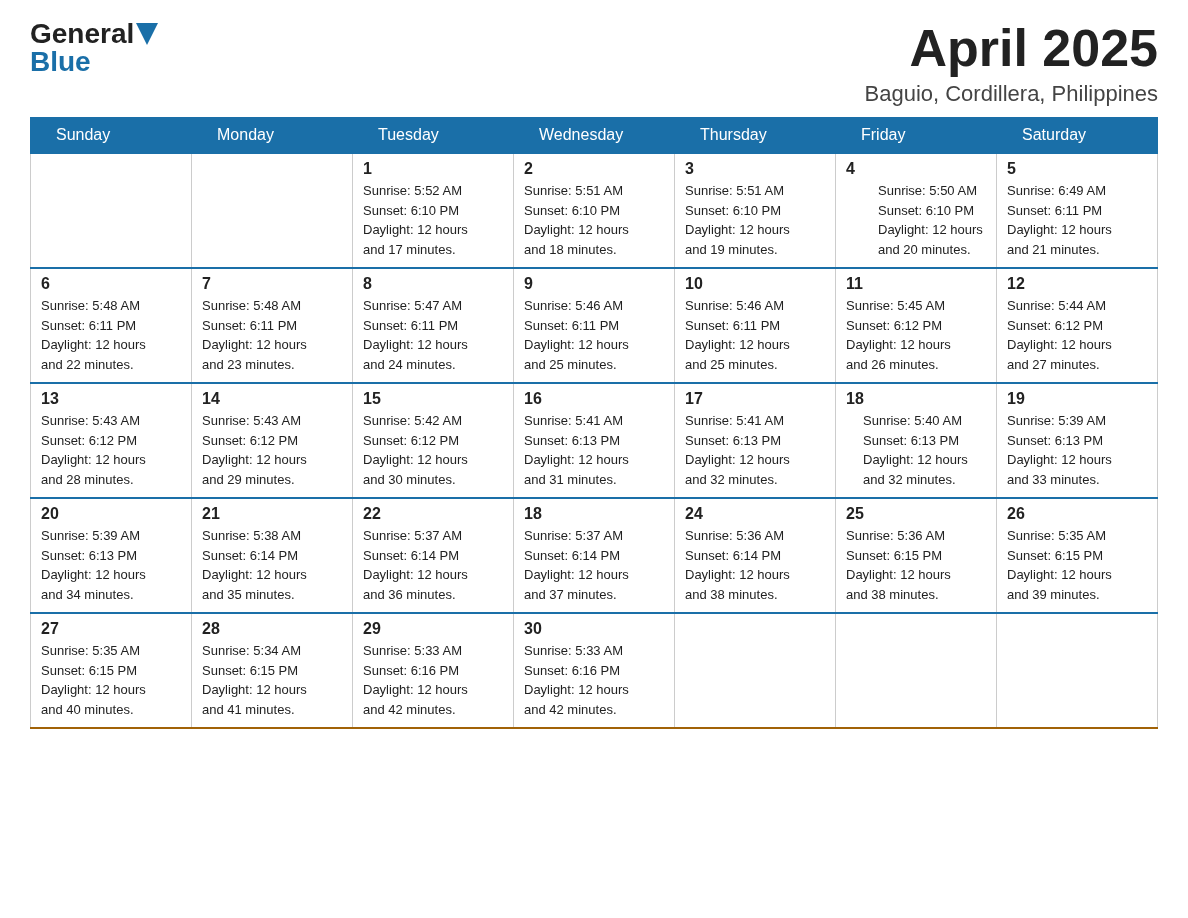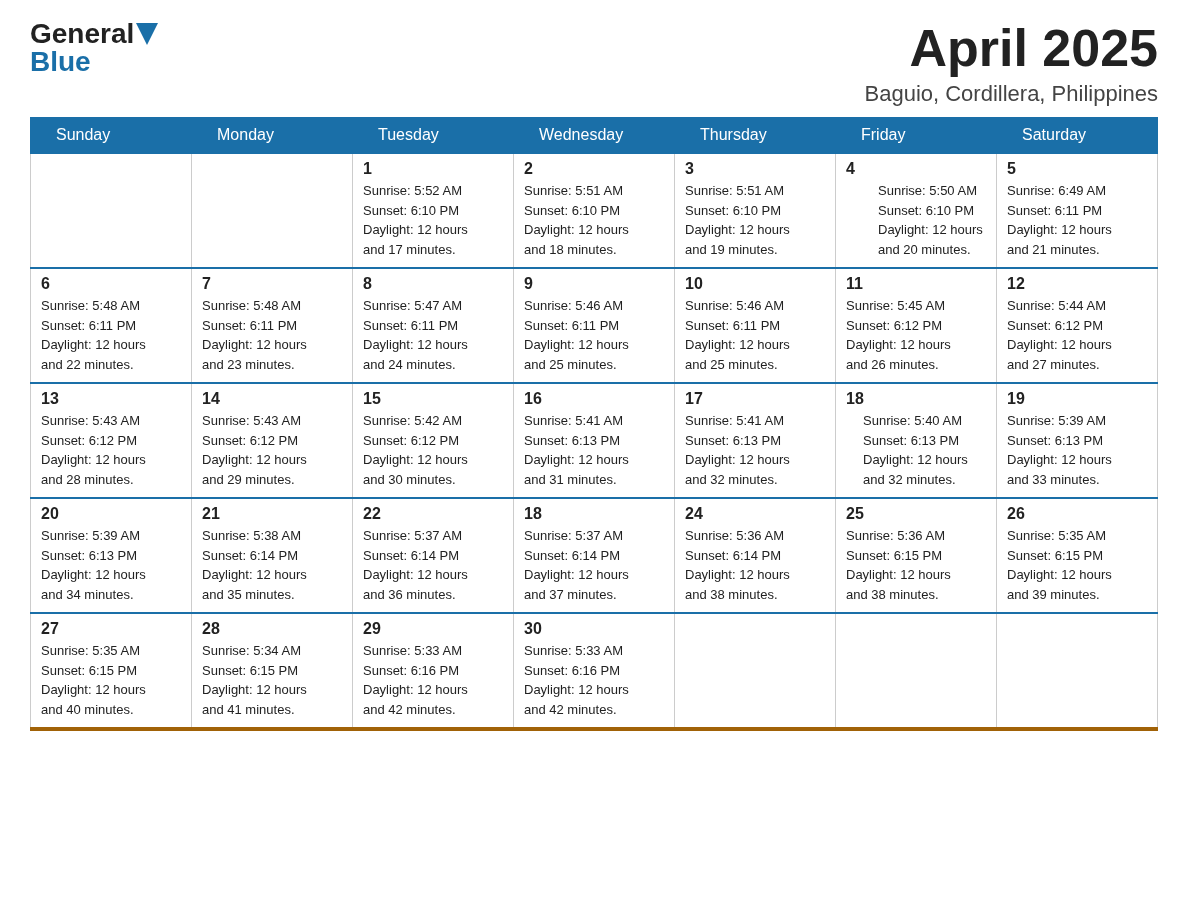--- a/index.html
+++ b/index.html
@@ -83,21 +83,21 @@
       color: #222;
       display: block;
       margin-bottom: 3px;
     }
     .day-info {
       font-size: 13px;
       color: #222;
       line-height: 1.5;
     }
     tr:last-child td {
-      border-bottom: 4px solid #a16207;
+      border-bottom: 2px solid #a16207;
     }
     tr.week-row td {
       border-top: 2px solid #1a6fa8;
     }
   </style>
 </head>
 <body>
 
 <div class="header">
   <div class="logo">

